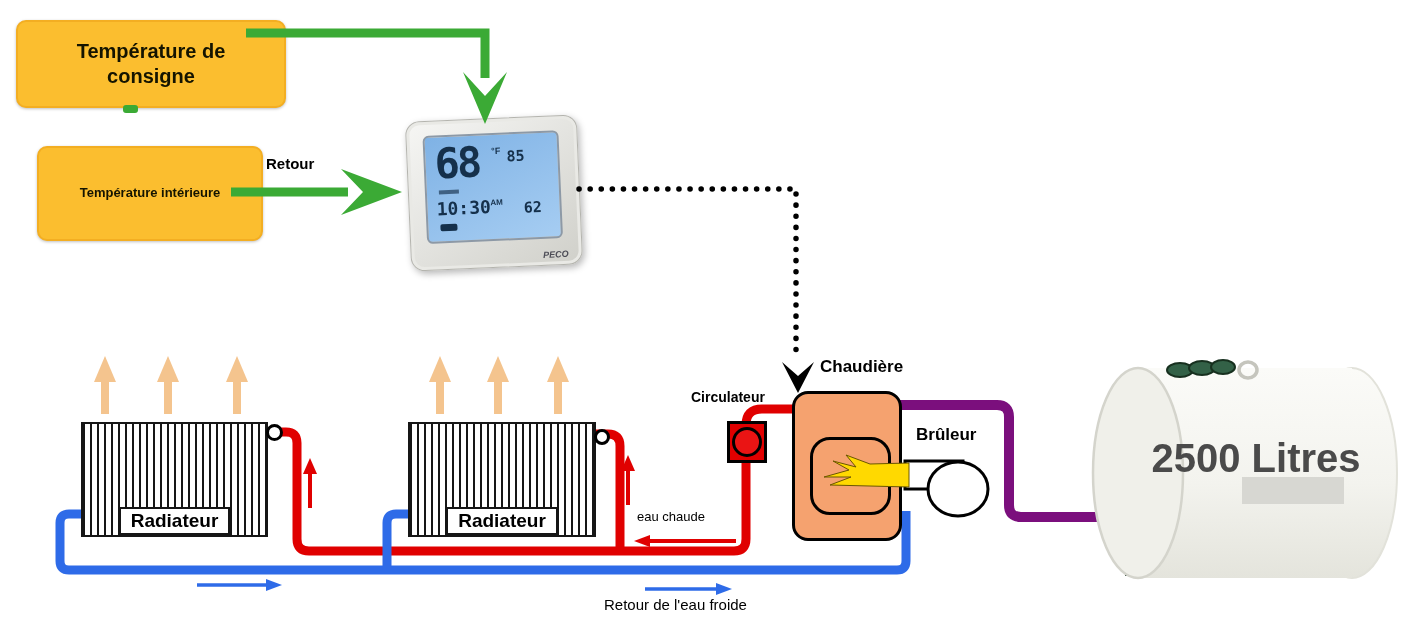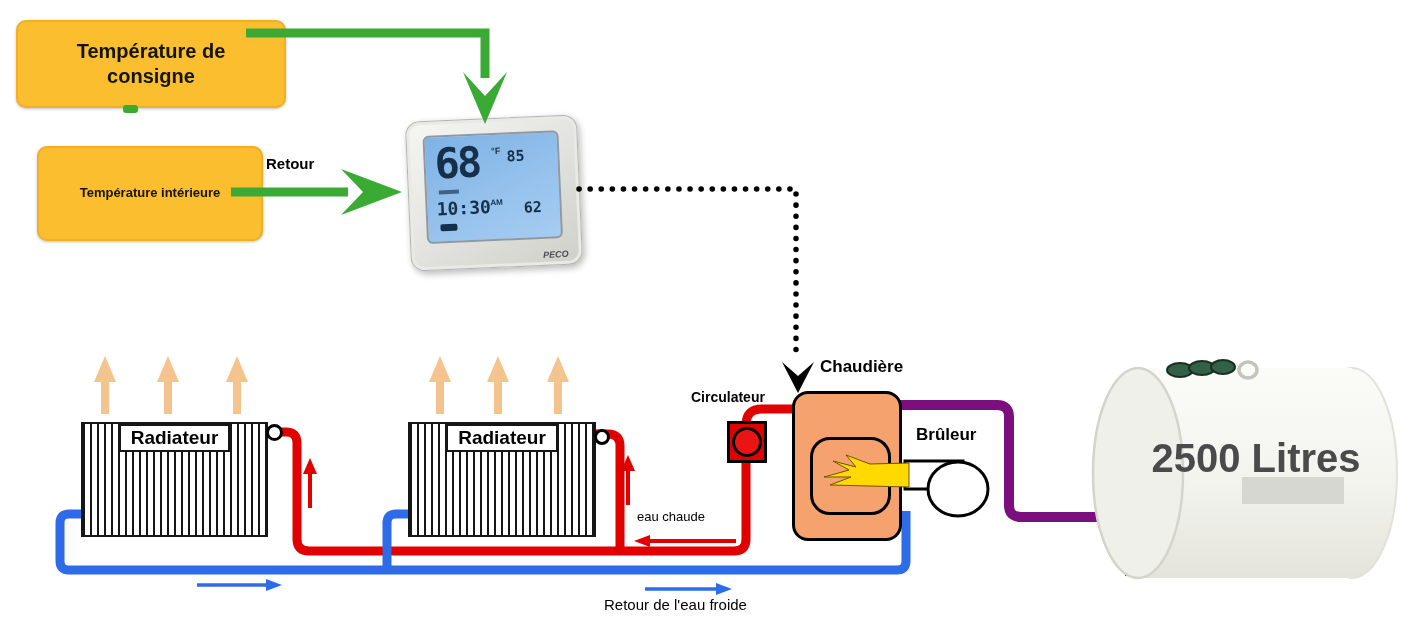--- a/index.html
+++ b/index.html
@@ -17,21 +17,21 @@
   #setpoint-box{left:16px;top:20px;width:230px;height:84px;font-size:20px;padding:0 18px;}
   #indoor-box{left:37px;top:146px;width:194px;height:85px;font-size:13px;padding:3px 14px;}
   #green-dash{left:123px;top:105px;width:15px;height:8px;border-radius:3px;
               background:var(--c-signal_green,#3BAA35);z-index:2;}
 
   .lbl{position:absolute;color:#000;z-index:4;white-space:nowrap;}
   .bold{font-weight:bold;}
 
   
   .radiator{position:absolute;background:repeating-linear-gradient(90deg,#161616 0 2px,#ffffff 2px 7px);
-            border:2px solid #161616;display:flex;align-items:flex-start;justify-content:center;z-index:2;}
+            border:2px solid #161616;display:flex;align-items:flex-end;justify-content:center;z-index:2;}
   #radiator-1{left:81px;top:422px;width:183px;height:111px;}
   #radiator-2{left:408px;top:422px;width:184px;height:111px;}
   .rad-plate{background:#fff;border:2px solid #161616;font-weight:bold;font-size:19px;padding:1px 10px;}
   .valve{position:absolute;background:#fff;border:3px solid #000;border-radius:50%;z-index:4;}
   #valve-1{left:266px;top:424px;width:11px;height:11px;}
   #valve-2{left:594px;top:429px;width:10px;height:10px;}
 
   
   #boiler{left:792px;top:391px;width:104px;height:144px;background:var(--c-boiler_orange,#F5A26F);
           border:3px solid #000;border-radius:16px;z-index:2;}

